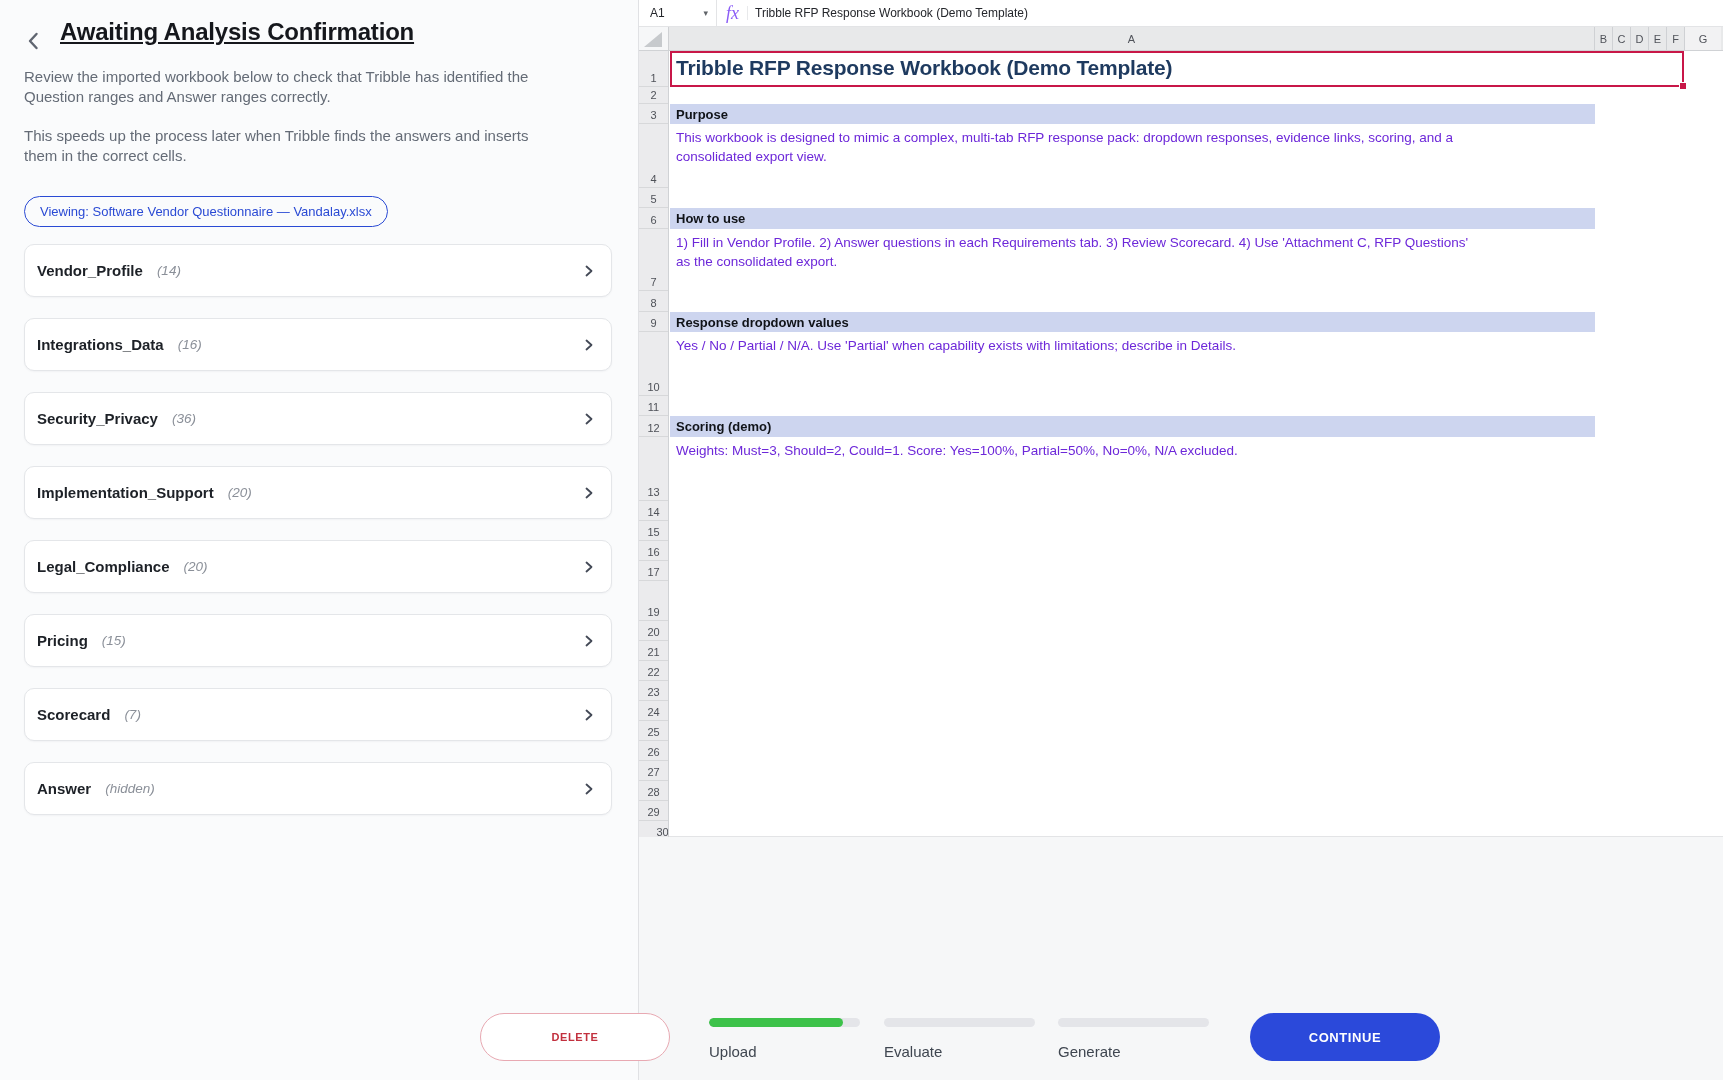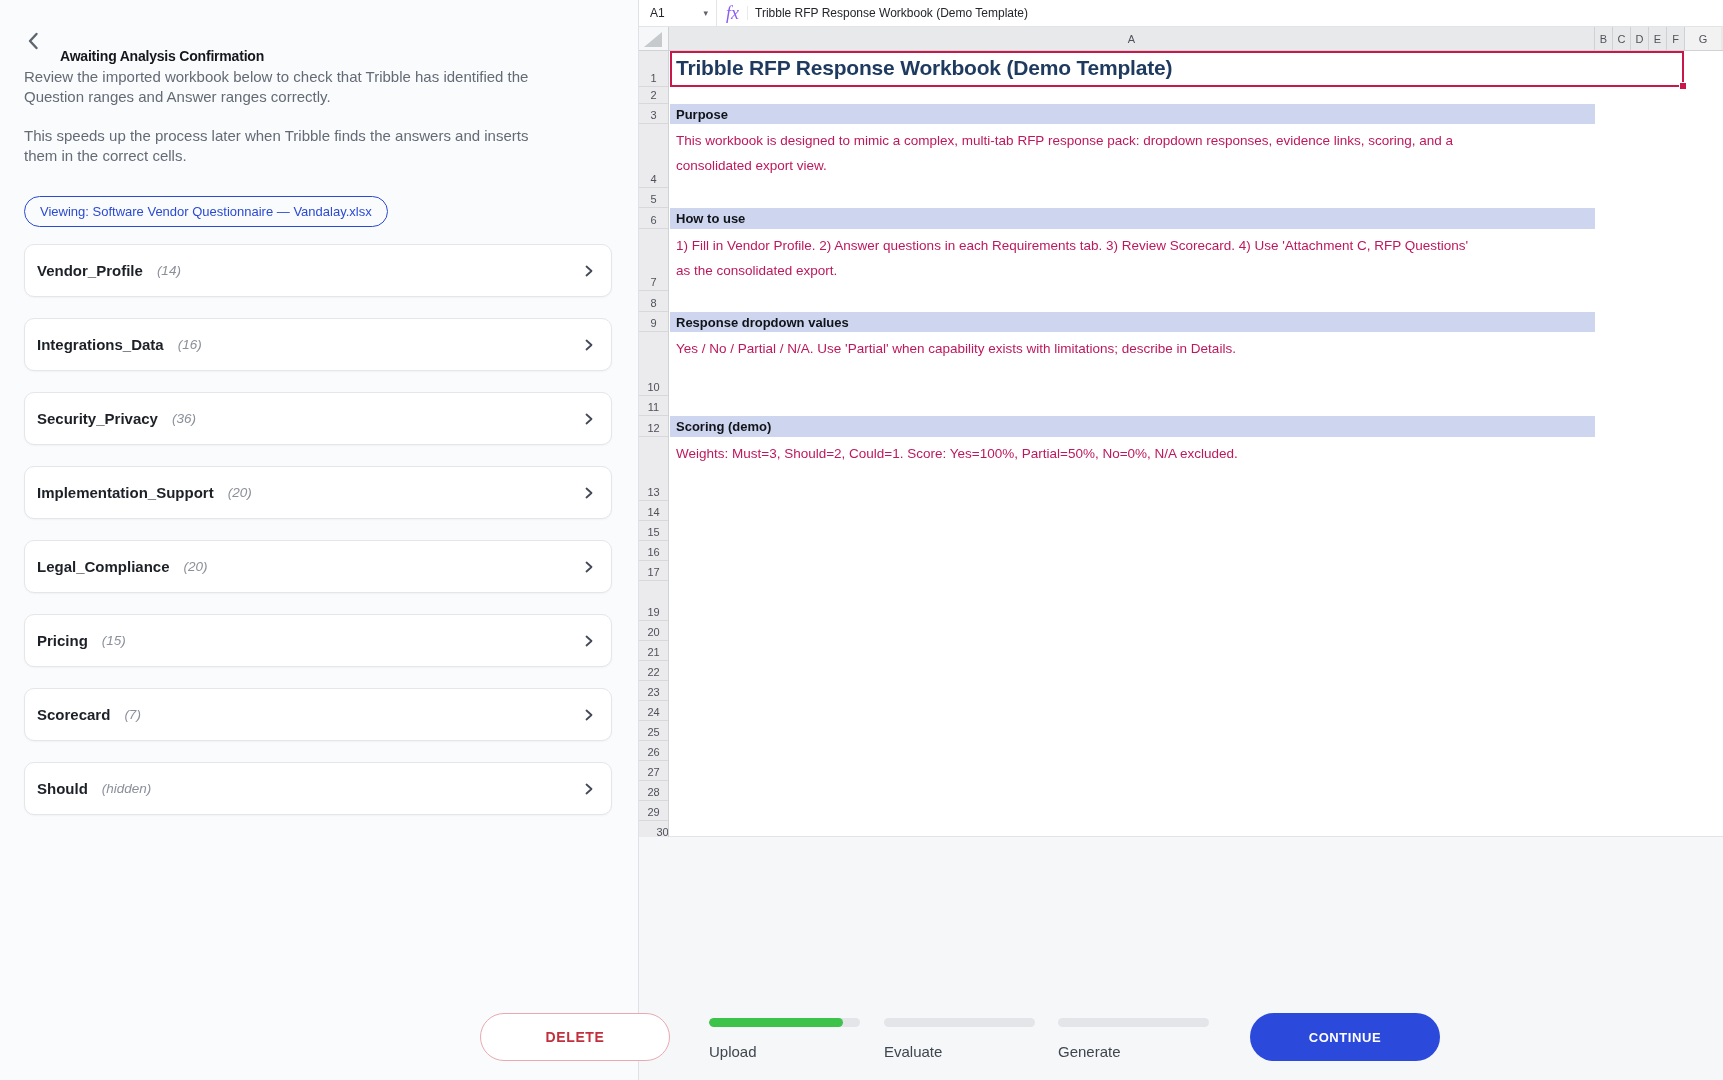--- a/index.html
+++ b/index.html
@@ -3,21 +3,21 @@
 <meta charset="utf-8">
 <style>
   * { margin:0; padding:0; box-sizing:border-box; }
   html,body { width:1723px; height:1080px; overflow:hidden; }
   body { font-family:"Liberation Sans", sans-serif; background:#f6f7f8; position:relative; }
   .app { position:absolute; inset:0; }
 
   
   .panel { position:absolute; left:0; top:0; width:638px; height:1080px; background:#fafbfc; }
   .back-btn { position:absolute; left:20px; top:28px; width:28px; height:28px; background:none; border:none; cursor:pointer; color:#5f6570; }
-  .page-title { position:absolute; left:60px; top:48px; font-size:14px; font-weight:700; color:#15171c; letter-spacing:-0.2px; }
+  .page-title { position:absolute; left:60px; top:18px; font-size:24px; font-weight:700; color:#15171c; letter-spacing:-0.2px;text-decoration:underline; }
   .para { position:absolute; left:24px; width:575px; font-size:15px; line-height:19.5px; color:#646b76; }
   .para1 { top:67px; }
   .para2 { top:126px; }
   .badge { position:absolute; left:24px; top:196px; height:31px; border:1px solid var(--accent); border-radius:16px; display:inline-flex; align-items:center; padding:0 15px; color:var(--accent); font-size:13px; background:transparent; }
   .sections { position:absolute; left:24px; top:244px; width:588px; }
   .card { position:relative; width:588px; height:53px; margin-bottom:21px; background:#ffffff; border:1px solid #e4e6e9; border-radius:10px; display:flex; align-items:center; padding:0 16px 0 12px; cursor:pointer; box-shadow:0 1px 2px rgba(16,24,40,0.04); }
   .card.selected { border:1.6px solid var(--accent); }
   .card-label { font-size:15px; font-weight:600; color:#1d2127; }
   .card.selected .card-label { color:var(--accent); font-weight:700; }
   .card-count { font-size:13.5px; font-style:italic; color:#8b9099; margin-left:14px; }
@@ -39,25 +39,25 @@
   .colN { width:18px; }
   .colG { width:36px; border-right:none; background:#f2f2f3; }
   .gridbody { position:absolute; left:0; top:51px; width:1085px; height:786px; background:#ffffff; border-bottom:1px solid #e3e4e6; }
   .rail { position:absolute; left:0; top:0; width:30px; height:786px; background:#ebebed; border-right:1px solid #d0d2d5; overflow:hidden; }
   .rownum { display:flex; align-items:flex-end; justify-content:center; font-size:11px; color:#4e5158; border-bottom:1px solid #d7d8da; padding-bottom:2px; cursor:pointer; }
   .cells { position:absolute; left:31px; top:0; width:1054px; height:786px; overflow:hidden; cursor:cell; }
   .sel { position:absolute; left:0; top:0; width:1014px; height:36px; border:2px solid var(--selred); }
   .fill-handle { position:absolute; right:-5px; bottom:-5px; width:8px; height:8px; background:var(--selred); border:1.5px solid #ffffff; }
   .a1title { position:absolute; left:6px; top:0; line-height:34px; font-size:21px; font-weight:700; letter-spacing:-0.2px; color:var(--navy); white-space:nowrap; }
   .band { position:absolute; left:0; width:925px; background:var(--band); font-size:13px; font-weight:700; color:#101318; padding-left:6px; display:flex; align-items:center; }
-  .btext { position:absolute; left:6px; font-size:13.5px; line-height:25px; color:#be185d; white-space:nowrap; }
+  .btext { position:absolute; left:6px; font-size:13.5px; line-height:19px; color:#6d28d9; white-space:nowrap; }
 
   
   .footer { position:absolute; left:0; top:989px; width:1723px; height:91px; }
-  .delete-btn { position:absolute; left:480px; top:24px; width:190px; height:48px; border-radius:24px; background:#ffffff; border:1px solid #e8a9b2; color:var(--delred); font-size:14px; font-weight:600; letter-spacing:0.6px; cursor:pointer; font-family:"Liberation Sans",sans-serif; }
+  .delete-btn { position:absolute; left:480px; top:24px; width:190px; height:48px; border-radius:24px; background:#ffffff; border:1px solid #e8a9b2; color:var(--delred); font-size:11px; font-weight:600; letter-spacing:0.6px; cursor:pointer; font-family:"Liberation Sans",sans-serif; }
   .step { position:absolute; top:29px; width:151px; }
   .track { width:151px; height:9px; border-radius:5px; background:#e4e5e9; overflow:hidden; }
   .fill { height:100%; border-radius:5px; background:var(--green); }
   .step-label { margin-top:16px; font-size:15px; color:#3f4650; }
   .continue-btn { position:absolute; left:1250px; top:24px; width:190px; height:48px; border-radius:24px; background:var(--contblue); border:none; color:#ffffff; font-size:13px; font-weight:600; letter-spacing:0.6px; cursor:pointer; font-family:"Liberation Sans",sans-serif; }
 </style>
 </head>
 <body>
 
 <div class="app">
@@ -118,21 +118,21 @@
           </svg>
       </div>
         <div class="card">
         <span class="card-label">Scorecard</span>
         <span class="card-count">(7)</span>
         <svg class="chev" viewBox="0 0 16 16" fill="none" stroke="currentColor" stroke-width="1.8" stroke-linecap="round" stroke-linejoin="round">
             <path d="M5.5 3.5 L10.5 8 L5.5 12.5"></path>
           </svg>
       </div>
         <div class="card">
-        <span class="card-label">Should</span>
+        <span class="card-label">Answer</span>
         <span class="card-count">(hidden)</span>
         <svg class="chev" viewBox="0 0 16 16" fill="none" stroke="currentColor" stroke-width="1.8" stroke-linecap="round" stroke-linejoin="round">
             <path d="M5.5 3.5 L10.5 8 L5.5 12.5"></path>
           </svg>
       </div>
       </div>
 
   </aside>
 
   <section class="sheet">

